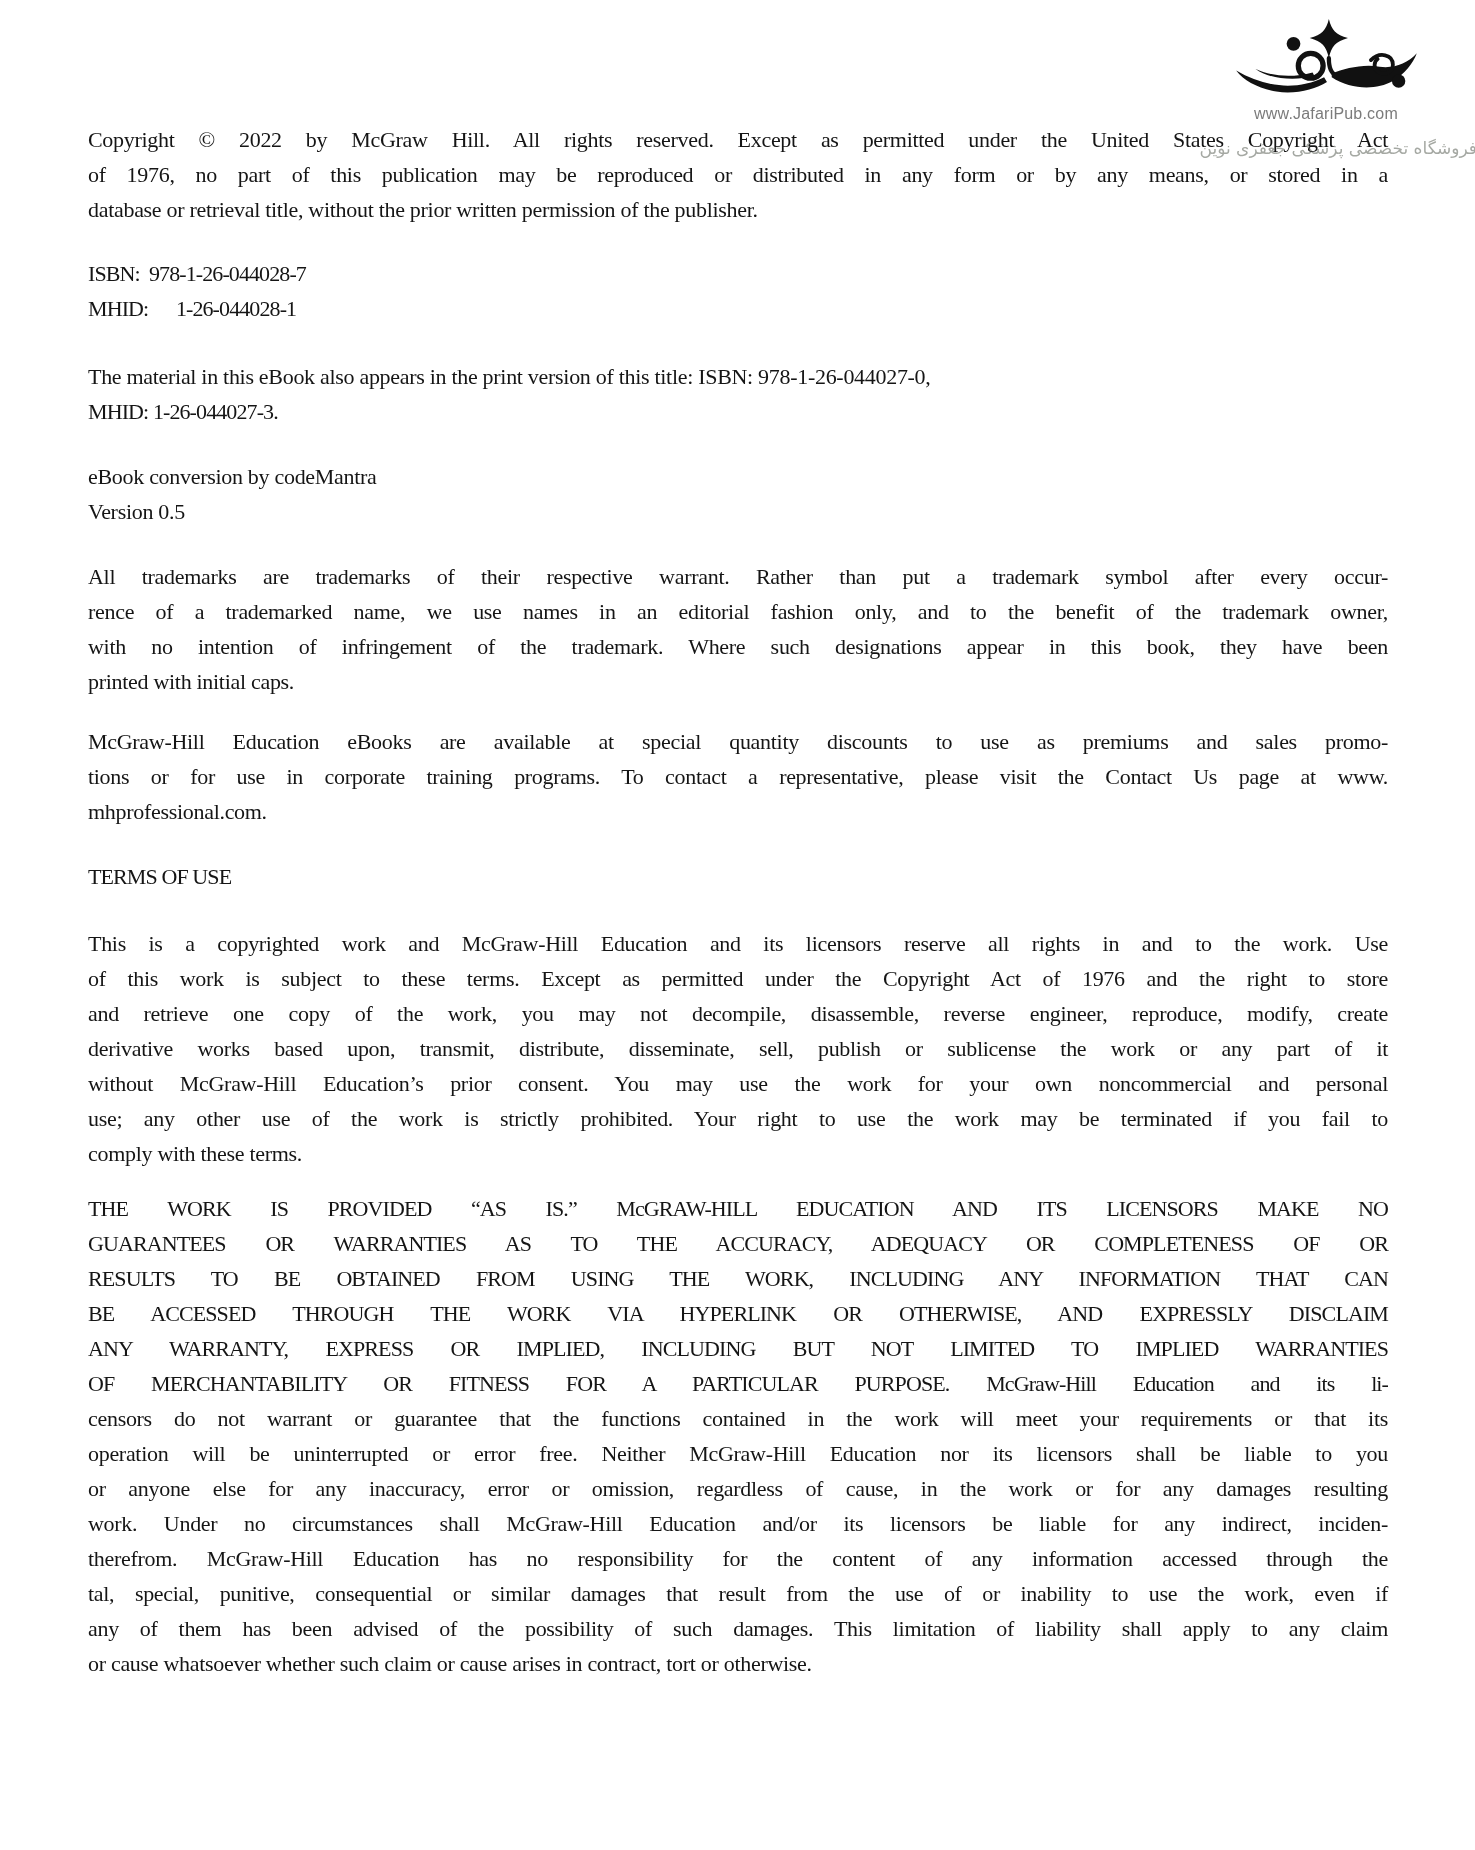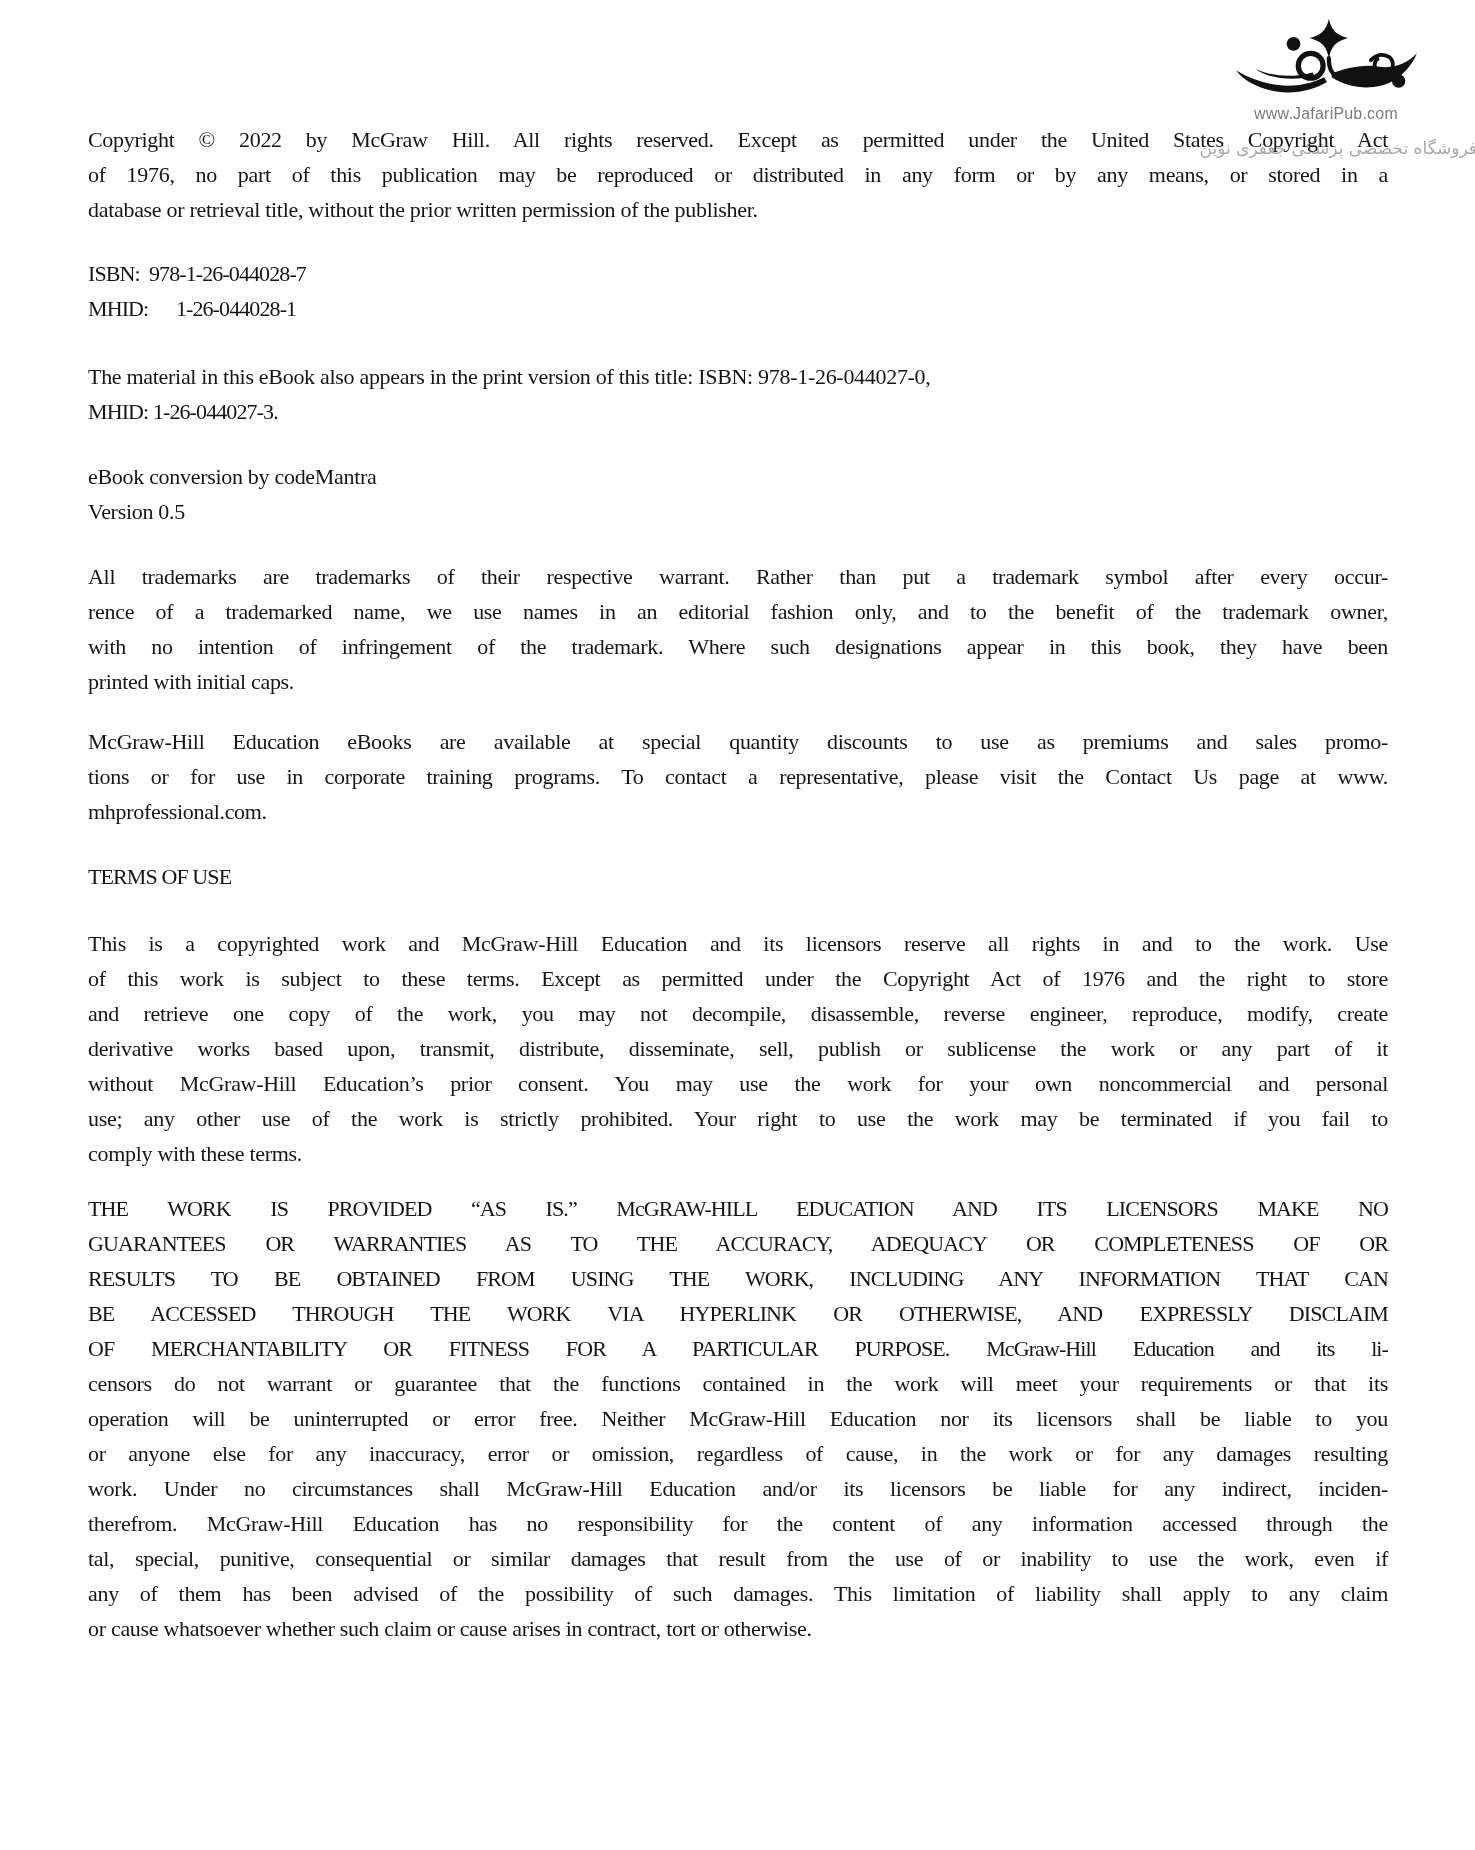--- a/index.html
+++ b/index.html
@@ -144,20 +144,21 @@
         <div class="line">derivative works based upon, transmit, distribute, disseminate, sell, publish or sublicense the work or any part of it</div>
         <div class="line">without McGraw-Hill Education’s prior consent. You may use the work for your own noncommercial and personal</div>
         <div class="line">use; any other use of the work is strictly prohibited. Your right to use the work may be terminated if you fail to</div>
         <div class="line last">comply with these terms.</div>
       </div>
       <div class="block b8 justified">
         <div class="line caps-line">THE WORK IS PROVIDED “AS IS.” McGRAW-HILL EDUCATION AND ITS LICENSORS MAKE NO</div>
         <div class="line caps-line">GUARANTEES OR WARRANTIES AS TO THE ACCURACY, ADEQUACY OR COMPLETENESS OF OR</div>
         <div class="line caps-line">RESULTS TO BE OBTAINED FROM USING THE WORK, INCLUDING ANY INFORMATION THAT CAN</div>
         <div class="line caps-line">BE ACCESSED THROUGH THE WORK VIA HYPERLINK OR OTHERWISE, AND EXPRESSLY DISCLAIM</div>
+        <div class="line caps-line">ANY WARRANTY, EXPRESS OR IMPLIED, INCLUDING BUT NOT LIMITED TO IMPLIED WARRANTIES</div>
         <div class="line caps-line">OF MERCHANTABILITY OR FITNESS FOR A PARTICULAR PURPOSE. McGraw-Hill Education and its li-</div>
         <div class="line">censors do not warrant or guarantee that the functions contained in the work will meet your requirements or that its</div>
         <div class="line">operation will be uninterrupted or error free. Neither McGraw-Hill Education nor its licensors shall be liable to you</div>
         <div class="line">or anyone else for any inaccuracy, error or omission, regardless of cause, in the work or for any damages resulting</div>
         <div class="line">work. Under no circumstances shall McGraw-Hill Education and/or its licensors be liable for any indirect, inciden-</div>
         <div class="line">therefrom. McGraw-Hill Education has no responsibility for the content of any information accessed through the</div>
         <div class="line">tal, special, punitive, consequential or similar damages that result from the use of or inability to use the work, even if</div>
         <div class="line">any of them has been advised of the possibility of such damages. This limitation of liability shall apply to any claim</div>
         <div class="line last">or cause whatsoever whether such claim or cause arises in contract, tort or otherwise.</div>
       </div>

